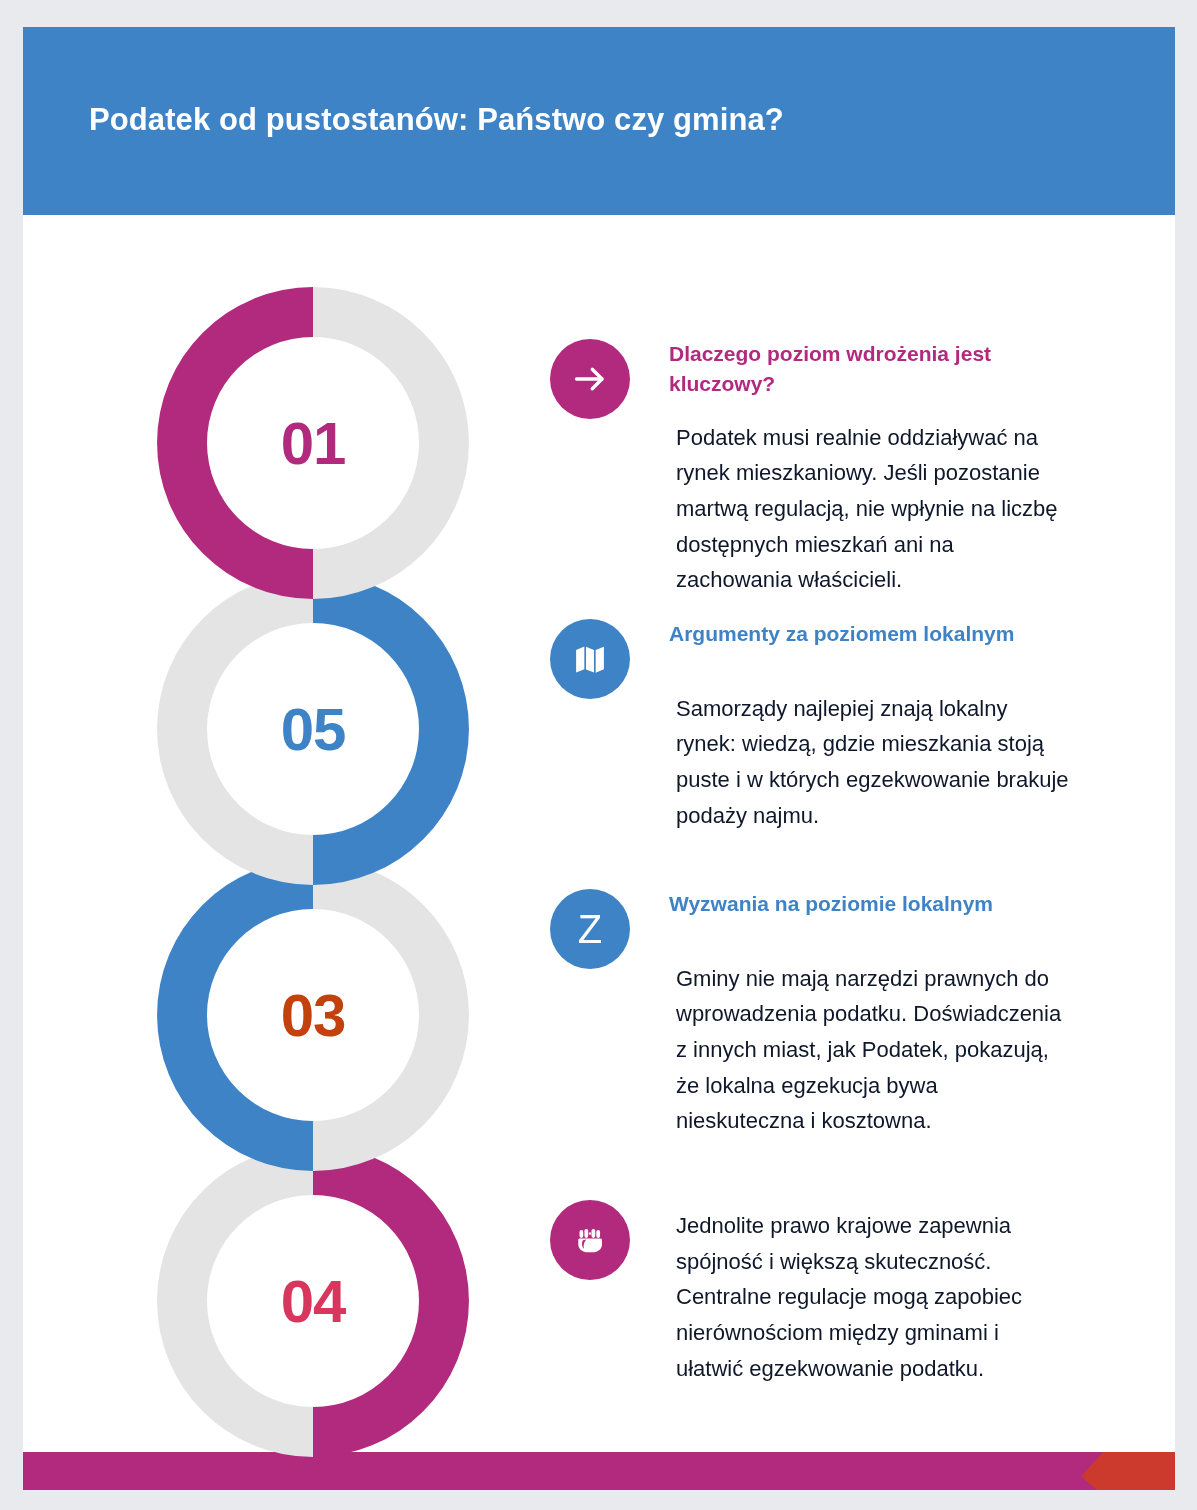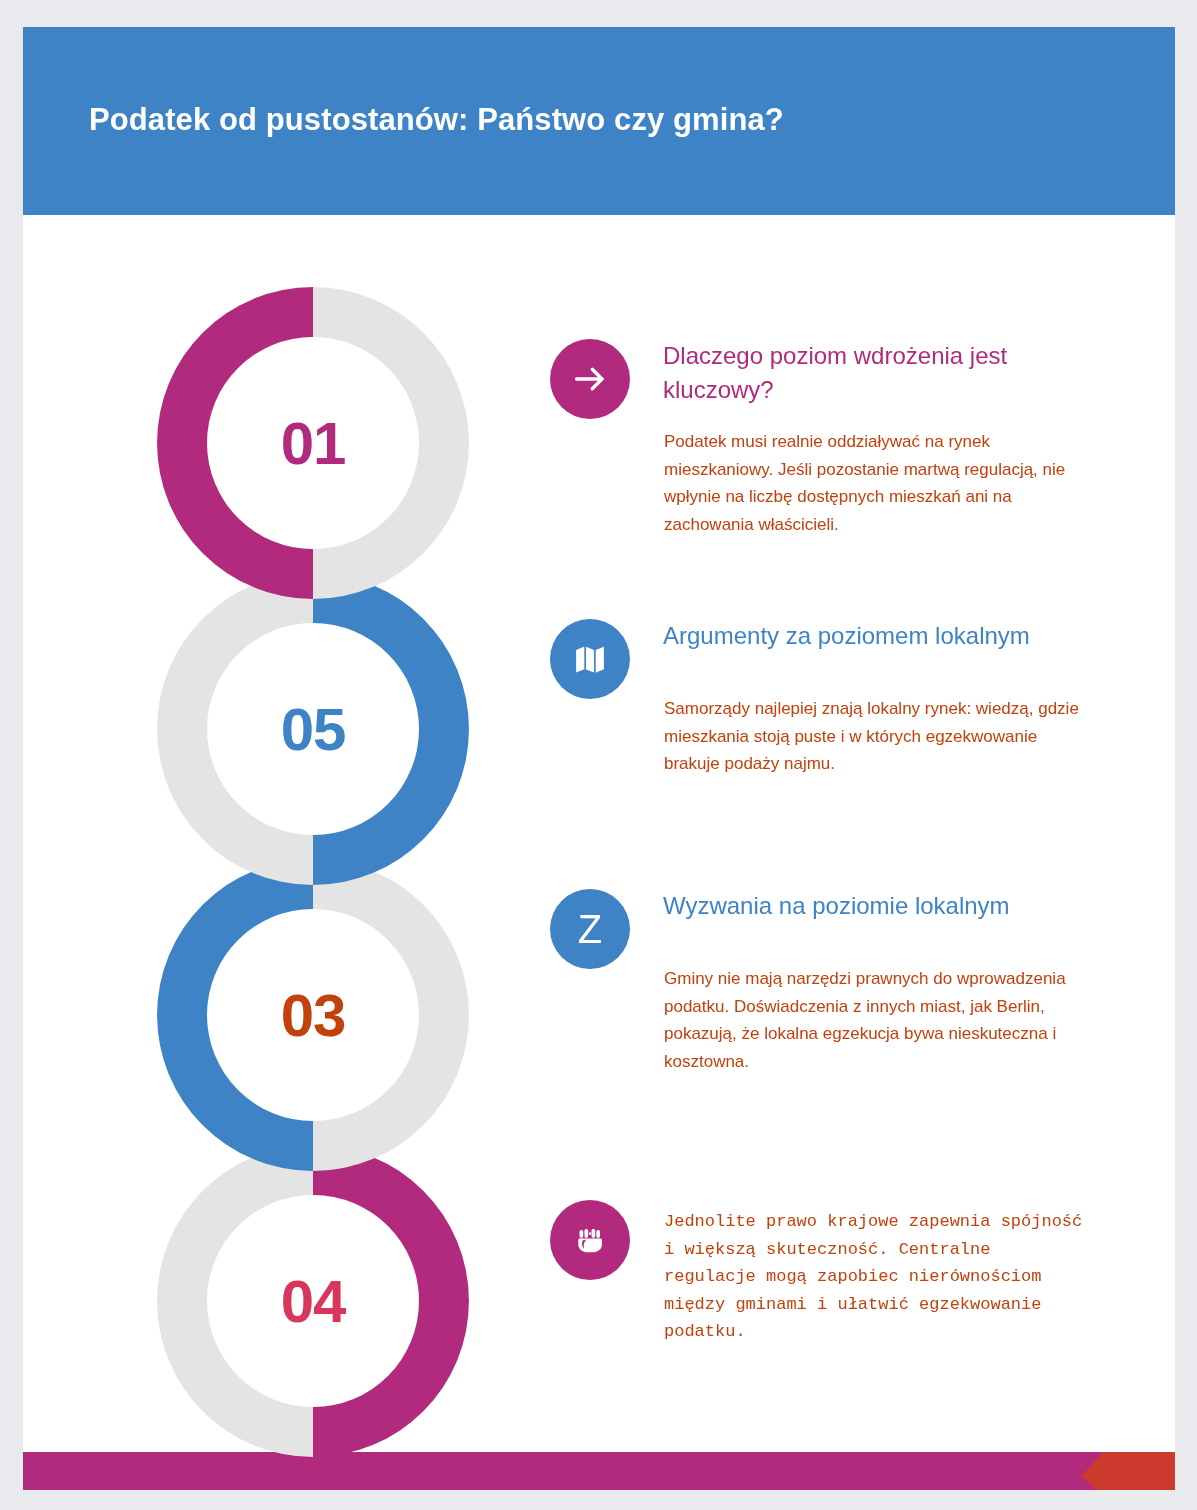--- a/index.html
+++ b/index.html
@@ -157,35 +157,35 @@
     line-height: 1;
   }
 
   .block-body {
     position: absolute;
     left: 122px;
     top: 0;
     width: 430px;
   }
   .block-title {
-    font-size: 24px;
-    font-weight: normal;
+    font-size: 21px;
+    font-weight: bold;
     line-height: 1.42;
-    margin: 0 0 6px 4px;
+    margin: 0 0 6px 10px;
   }
   .block-text {
-    font-size: 17px;
+    font-size: 22px;
     line-height: 1.62;
-    color: #c2410c;
-    margin: 5px;
+    color: #0f172a;
+    margin: 17px;
   }
   .block-1 .block-text { margin-top: 21px; }
   .block-2 .block-text { margin-top: 42px; }
   .block-3 .block-text { margin-top: 42px; }
-  .block-4 .block-text { margin-top: 8px; font-family: Liberation Mono, monospace; }
+  .block-4 .block-text { margin-top: 8px; }
 </style>
 </head>
 <body>
 
 <div class="page">
 
   <div class="header">
     <div class="header-title">Podatek od pustostanów: Państwo czy gmina?</div>
   </div>
 
@@ -261,21 +261,21 @@
         <p class="block-text">Samorządy najlepiej znają lokalny rynek: wiedzą, gdzie mieszkania stoją puste i w których egzekwowanie brakuje podaży najmu.</p>
       </div>
     </div>
 
     <div class="block block-3" id="block-3">
       <div class="block-icon" style="background:#3d83c6">
         <span class="icon-letter">Z</span>
       </div>
       <div class="block-body">
         <h3 class="block-title" style="color:#3d83c6">Wyzwania na poziomie lokalnym</h3>
-        <p class="block-text">Gminy nie mają narzędzi prawnych do wprowadzenia podatku. Doświadczenia z innych miast, jak Berlin, pokazują, że lokalna egzekucja bywa nieskuteczna i kosztowna.</p>
+        <p class="block-text">Gminy nie mają narzędzi prawnych do wprowadzenia podatku. Doświadczenia z innych miast, jak Podatek, pokazują, że lokalna egzekucja bywa nieskuteczna i kosztowna.</p>
       </div>
     </div>
 
     <div class="block block-4" id="block-4">
       <div class="block-icon" style="background:#b12a7d">
         <span>
           <svg width="36" height="36" viewBox="0 0 24 24" fill="#ffffff">
             <rect x="5.0" y="5.4" width="2.5" height="5.2" rx="1.2"></rect>
             <rect x="8.3" y="4.6" width="2.5" height="6.0" rx="1.2"></rect>
             <rect x="13.0" y="4.6" width="2.5" height="6.0" rx="1.2"></rect>

